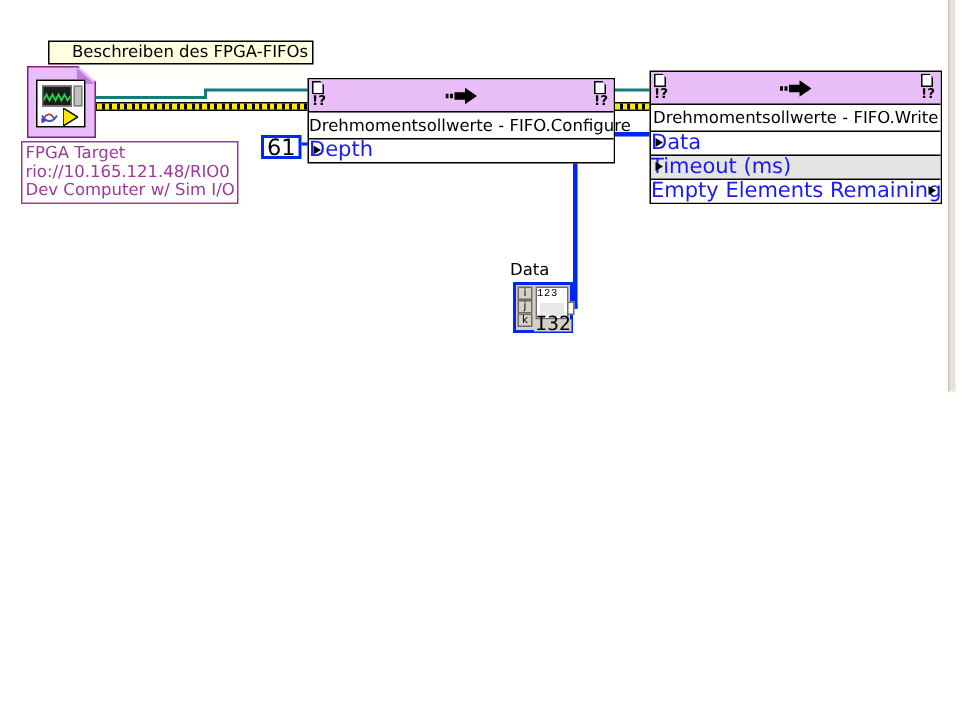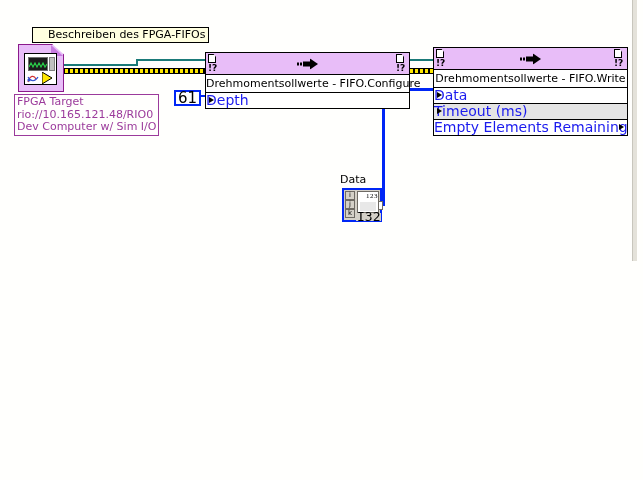--- a/index.html
+++ b/index.html
@@ -265,23 +265,23 @@
     width: 22px; height: 22px;
     background: #ffffff;
     border: 1px solid #6e6a64;
     box-sizing: border-box;
     overflow: hidden;
   }
   #data-array .elem .digits {
     font-size: 7px;
     line-height: 8px;
     color: #000000;
-    text-align: right;
+    text-align: left;
     letter-spacing: 0.5px;
-    font-family: Liberation Serif, serif;
+    font-family: Liberation Mono, monospace;
   }
   #data-array .elem .dots {
     position: absolute;
     left: 2px; top: 10px;
     right: 2px;
     height: 9px;
     background: #e8e8e8;
   }
   #data-array .type-tag {
     position: absolute;

